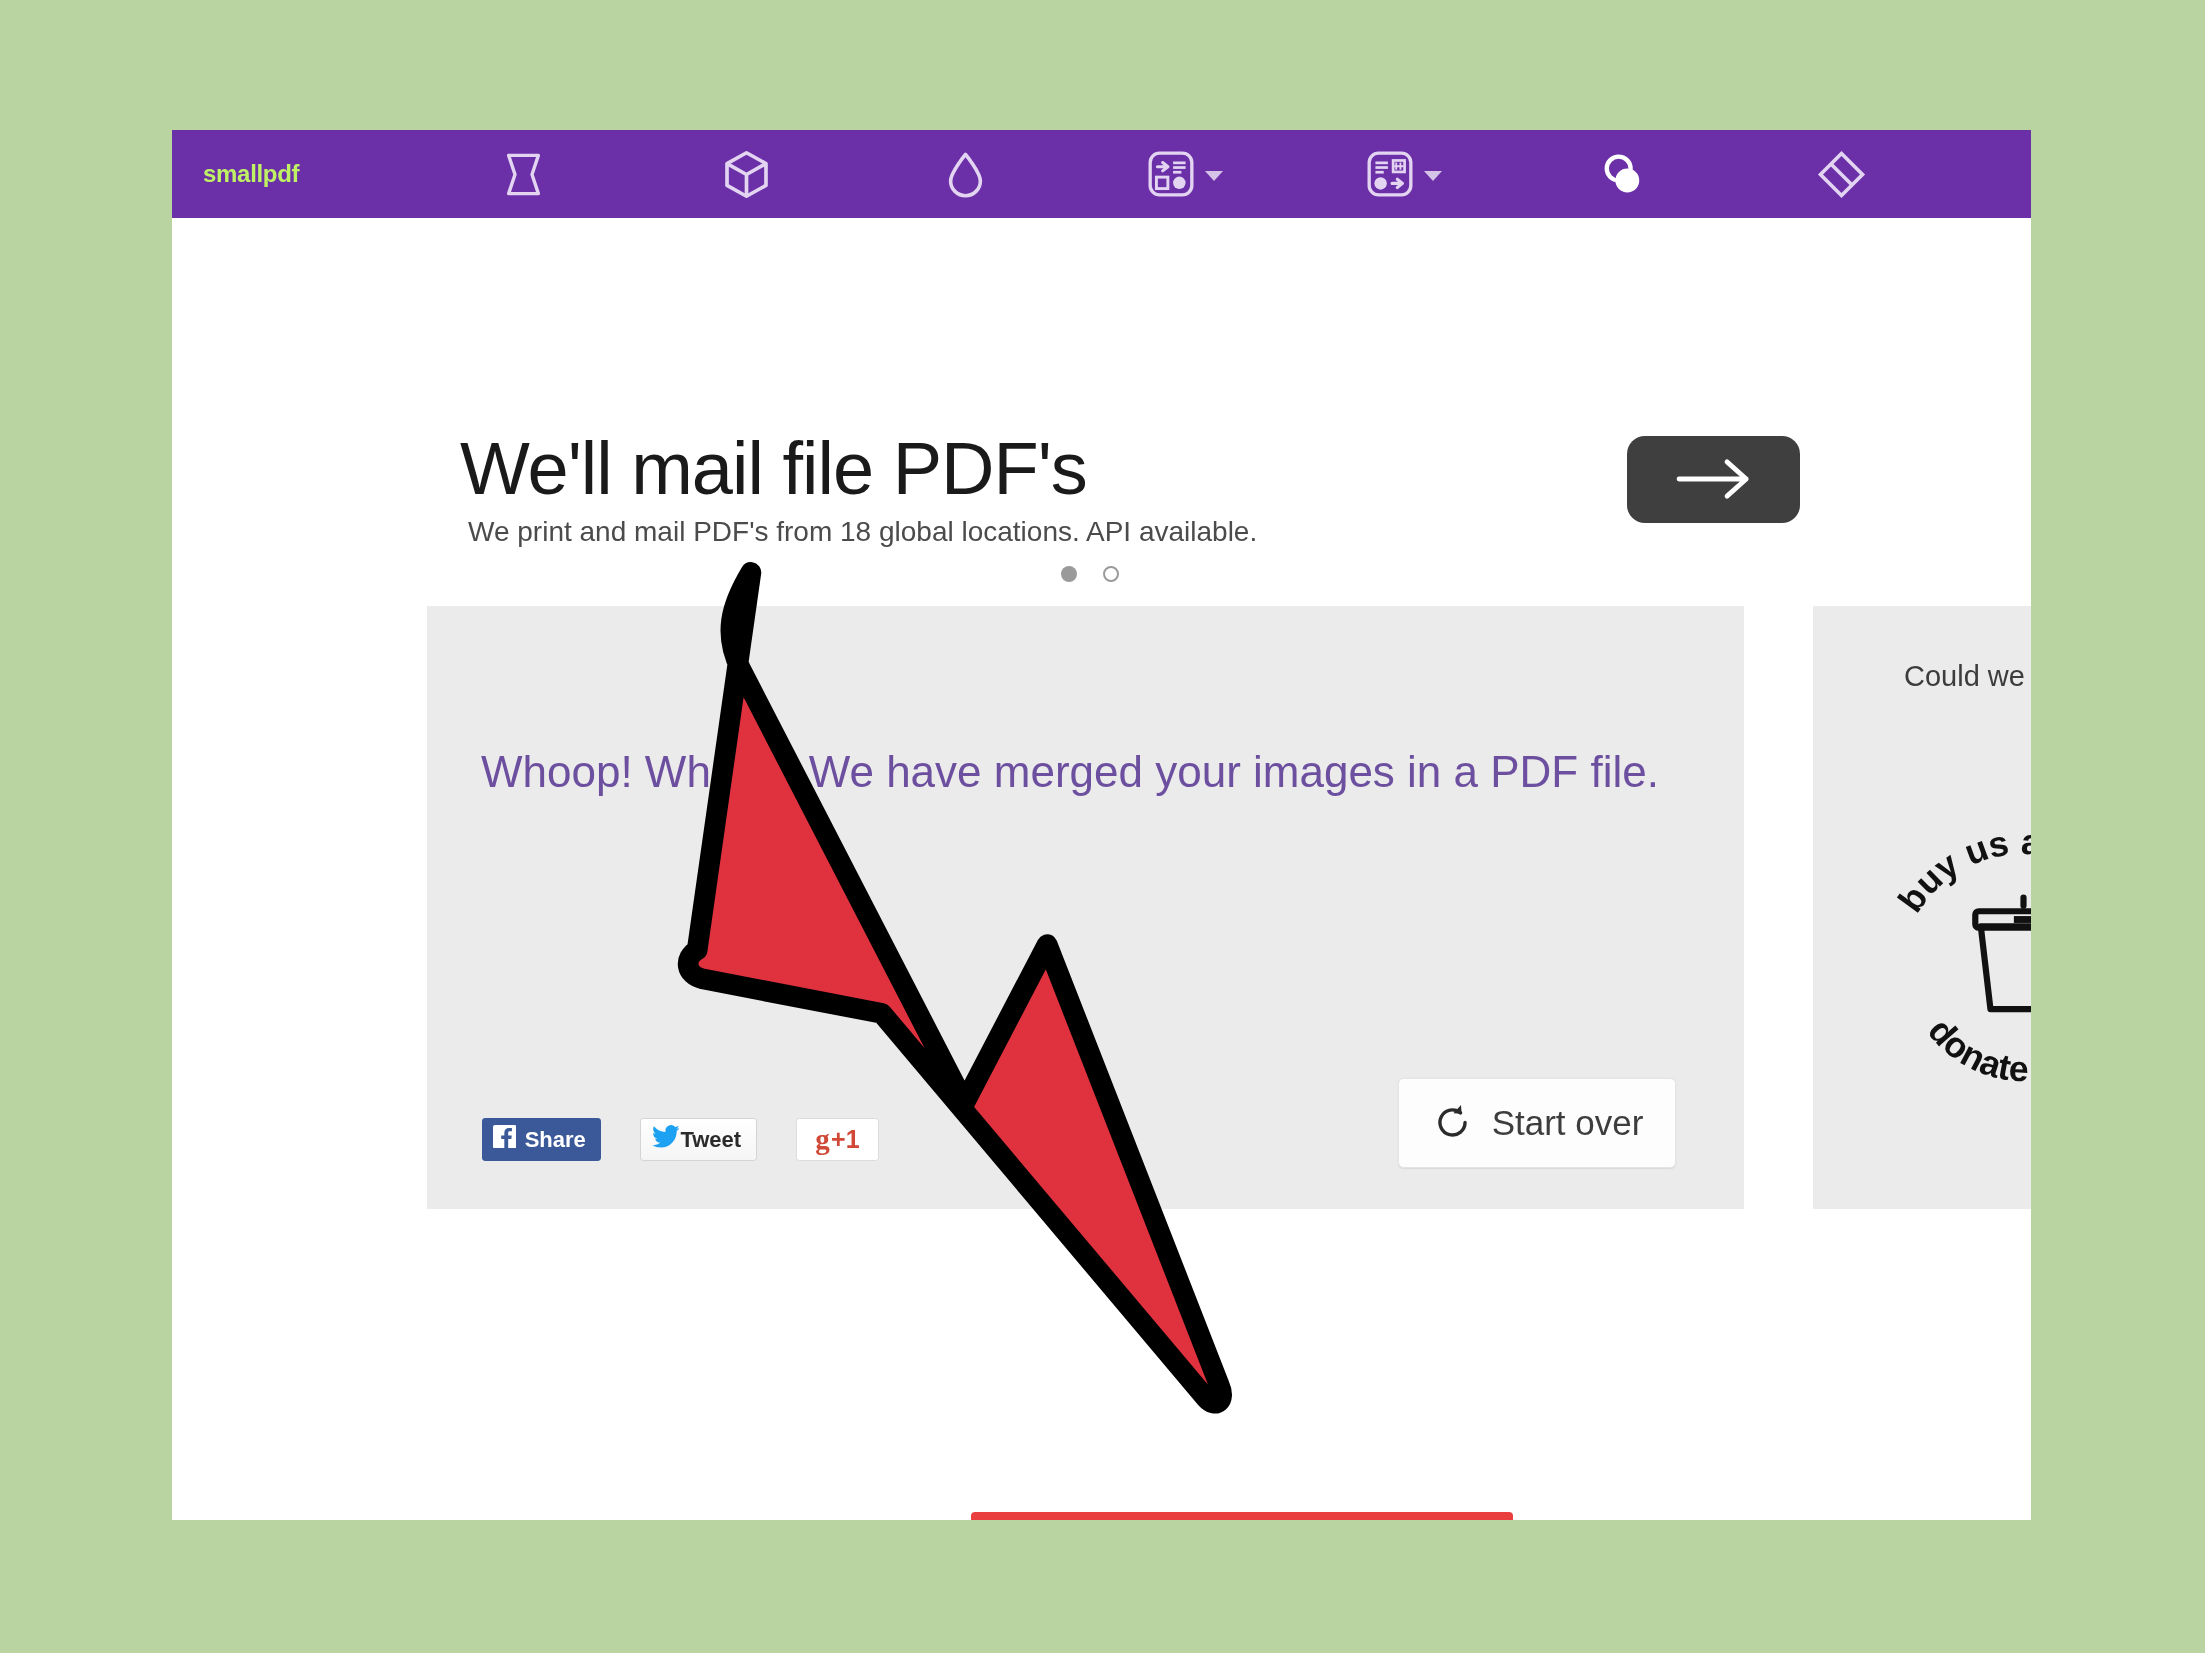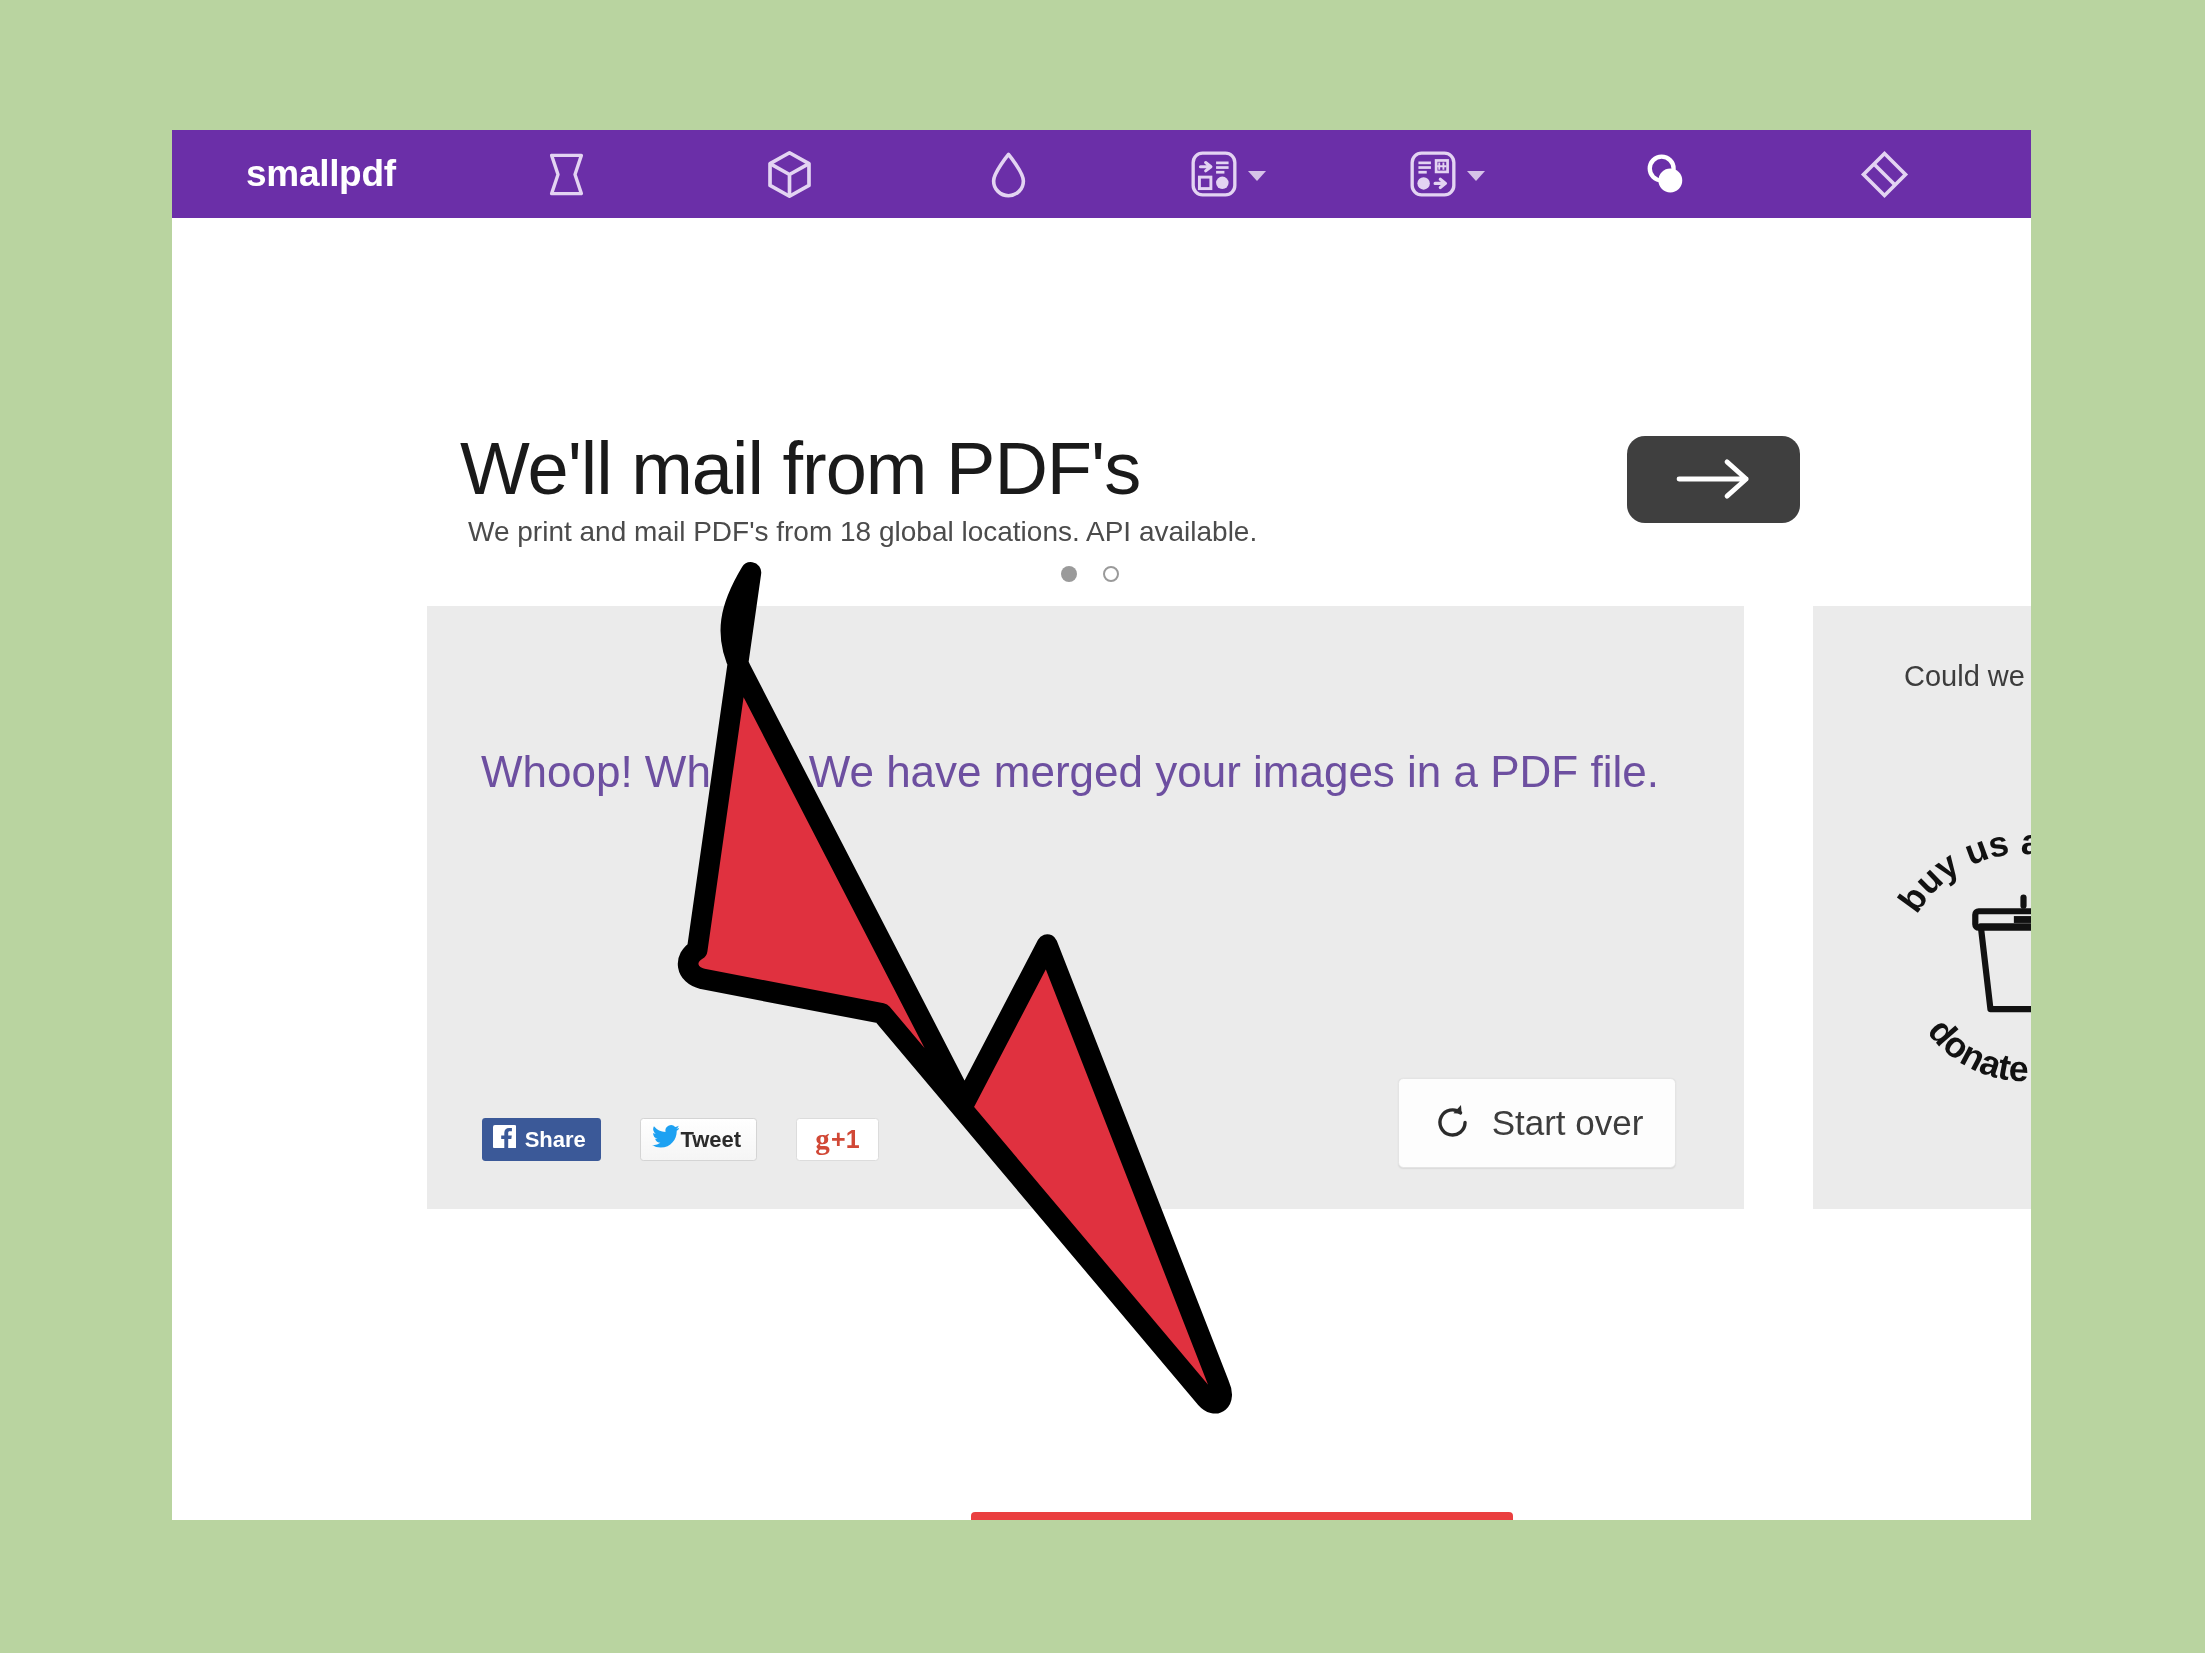--- a/index.html
+++ b/index.html
@@ -31,25 +31,25 @@
   #navbar {
     position: absolute;
     left: 0; top: 0;
     width: 100%;
     height: 88px;
     background: #6b2fa8;
     display: flex;
     align-items: center;
   }
   #brand-logo {
-    color: #ffffff;
-    font-size: 37px;
+    color: #bef264;
+    font-size: 24px;
     font-weight: bold;
     letter-spacing: -0.3px;
-    margin-left: 74px;
+    margin-left: 31px;
     width: 207px;
     flex: none;
   }
   .nav-item {
     flex: none;
     height: 88px;
     display: flex;
     align-items: center;
     justify-content: center;
     position: relative;
@@ -335,21 +335,21 @@
             <rect x="10" y="10" width="28" height="28" fill="none" stroke="#e3d4f2" stroke-width="3.4"></rect>
             <line x1="10" y1="24" x2="38" y2="24" stroke="#e3d4f2" stroke-width="3.4"></line>
           </g>
         </svg>
       </span>
     </div>
 
   </div>
 
   <div id="hero">
-    <div id="hero-title">We'll mail from PDF's</div>
+    <div id="hero-title">We'll mail file PDF's</div>
     <div id="hero-subtitle">We print and mail PDF's from 18 global locations. API available.</div>
 
     <div id="carousel-dots">
       <span class="dot active"></span>
       <span class="dot inactive"></span>
     </div>
 
     <div id="hero-next-button">
       <span>
         <svg width="90" height="48" viewBox="0 0 130 70">

